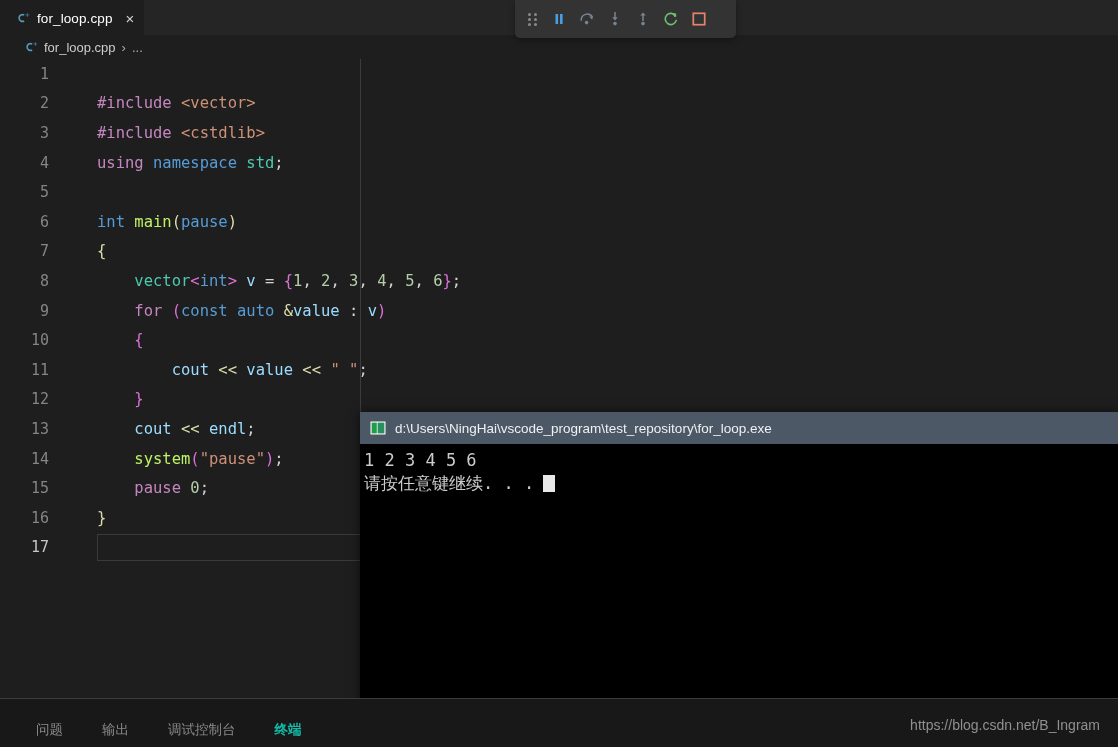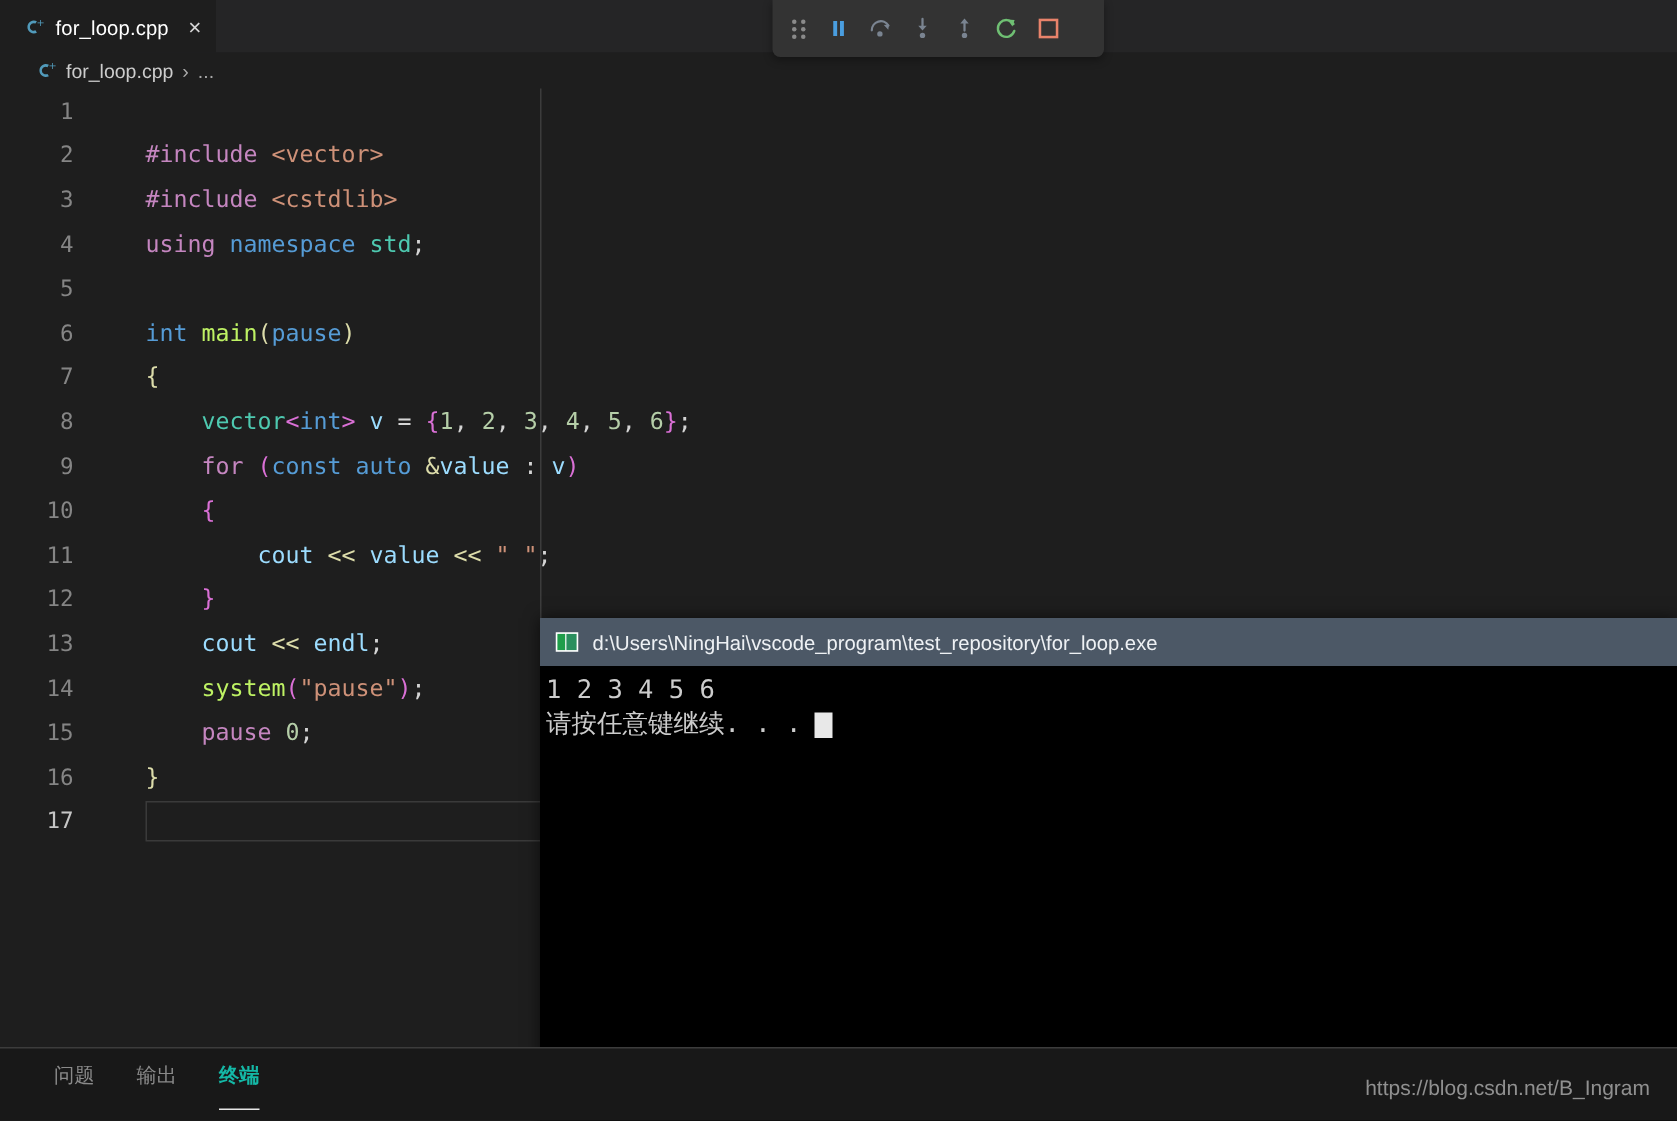--- a/index.html
+++ b/index.html
@@ -99,21 +99,21 @@
     position: absolute; left: 360px; top: 59px; width: 1px; height: 639px;
     background: #3c3c3c;
   }
 
   
   .panel {
     position: absolute; left: 0; top: 698px; width: 1118px; height: 49px;
     background: #181818;
     border-top: 1px solid #3c3c3c;
   }
-  .panel-tabs { display: flex; align-items: flex-start; padding-left: 22px; height: 49px; gap: 0; }
+  .panel-tabs { display: flex; align-items: flex-end; padding-left: 22px; height: 49px; gap: 11px; }
   .panel-tab {
     position: relative; height: 36px; display: flex; align-items: center;
     padding: 0 14px; font-size: 13.5px; color: #8a8a8a; white-space: nowrap;
   }
   .panel-tab.active { color: #14b8a6; font-weight: bold; }
   .panel-tab.active::after {
     content: ""; position: absolute; left: 14px; right: 14px; bottom: -5px;
     height: 1.5px; background: #e7e7e7;
   }
   .watermark {
@@ -278,18 +278,19 @@
         <span>请按任意键继续. . .</span>
         <span class="blockcursor"></span>
       </div>
     </div>
   </div>
 
   <div class="panel">
     <div class="panel-tabs" id="panel-tabs">
         <div class="panel-tab">问题</div>
         <div class="panel-tab">输出</div>
+        <div class="panel-tab">调试控制台</div>
         <div class="panel-tab active">终端</div>
       </div>
   </div>
   <div class="watermark">https://blog.csdn.net/B_Ingram</div>
 
 </div>
 
 </body></html>

